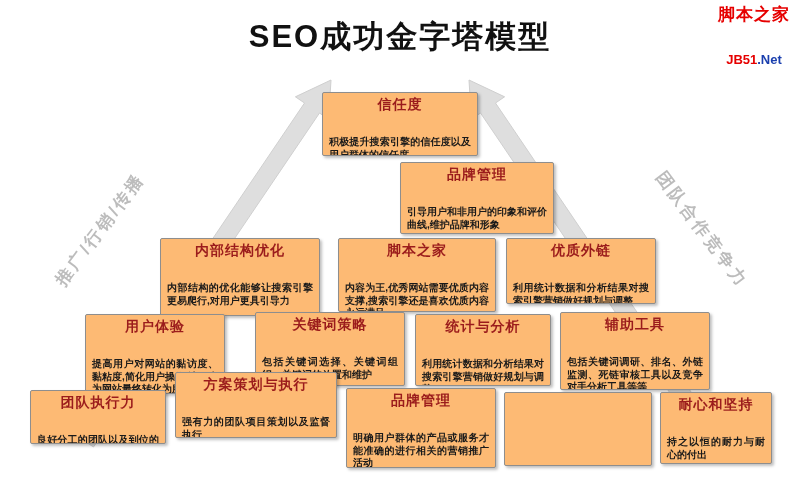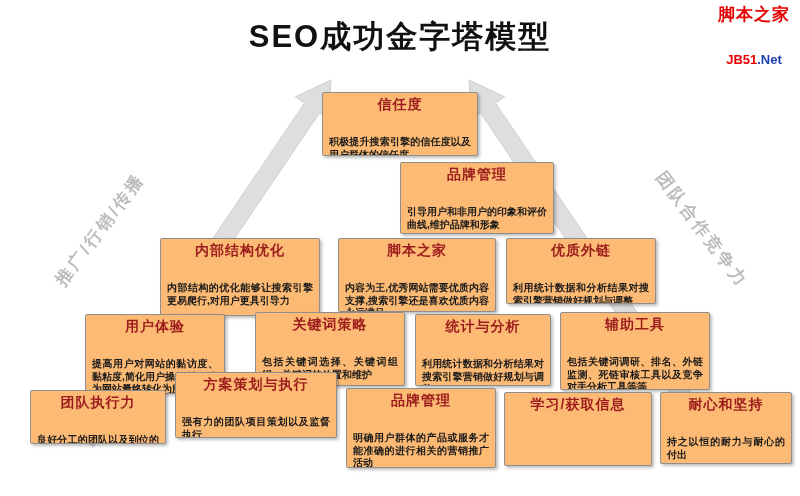--- a/index.html
+++ b/index.html
@@ -101,20 +101,19 @@
   </div>
   <div class="pbox" style="left:175px;top:372px;width:162px;height:66px">
     <div class="pbox-title">方案策划与执行</div>
     <div class="pbox-body">强有力的团队项目策划以及监督执行</div>
   </div>
   <div class="pbox" style="left:346px;top:388px;width:150px;height:80px">
     <div class="pbox-title">品牌管理</div>
     <div class="pbox-body">明确用户群体的产品或服务才能准确的进行相关的营销推广活动</div>
   </div>
   <div class="pbox" style="left:504px;top:392px;width:148px;height:74px">
-    <div class="pbox-title">学习/获取信息</div>
   </div>
-  <div class="pbox" style="left:660px;top:392px;width:132px;height:72px">
+  <div class="pbox" style="left:660px;top:392px;width:112px;height:72px">
     <div class="pbox-title">耐心和坚持</div>
     <div class="pbox-body">持之以恒的耐力与耐心的付出</div>
   </div>
 
 </div>
 
 </body></html>

